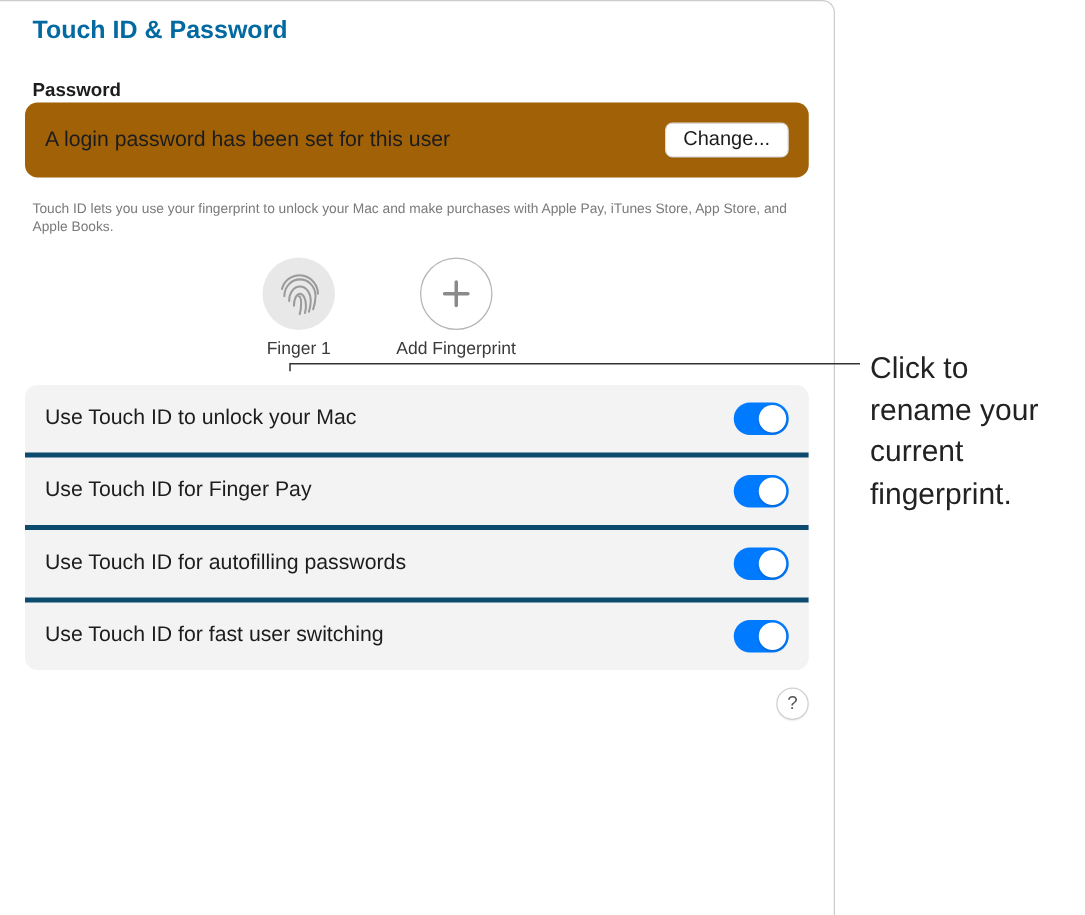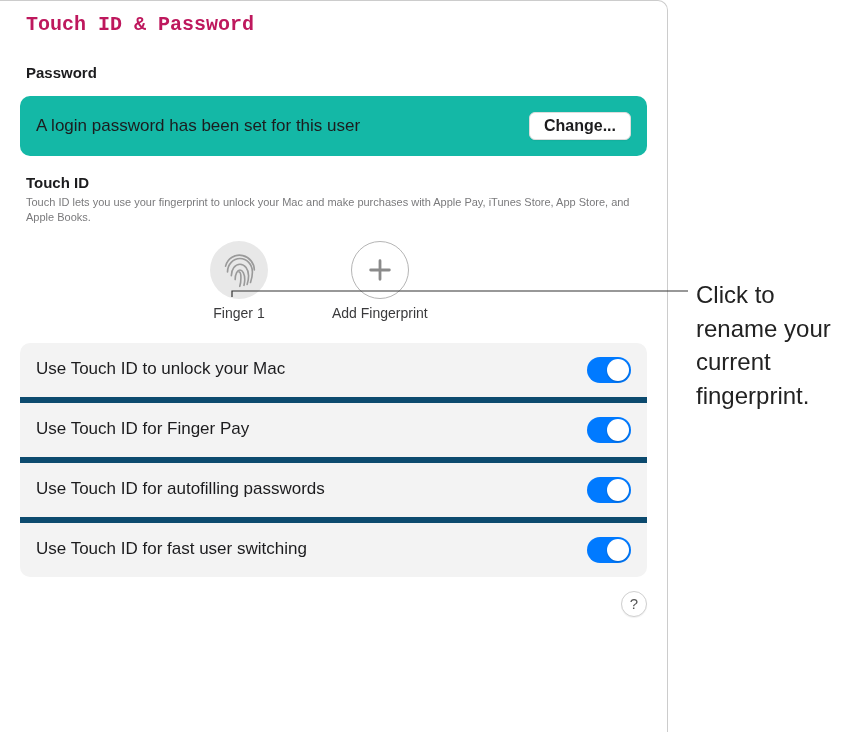--- a/index.html
+++ b/index.html
@@ -18,34 +18,33 @@
       height: 732px;
       background: #fff;
       border-right: 1px solid #ccc;
       border-top: 1px solid #ccc;
       border-top-right-radius: 10px;
       padding: 12px 20px 20px 20px;
     }
     .page-title {
       font-size: 20px;
       font-weight: 700;
-      color: #be185d;
+      color: #0369a1;
       margin-bottom: 28px;
       padding-left: 6px;
-      font-family: Liberation Mono, monospace;
     }
     .section-label {
       font-size: 15px;
       font-weight: 700;
       color: #1c1c1e;
-      margin-bottom: 15px;
+      margin-bottom: 1px;
       padding-left: 6px;
     }
     .card {
-      background: #14b8a6;
+      background: #a16207;
       border-radius: 10px;
       padding: 16px 16px;
       margin-bottom: 18px;
     }
     .password-row {
       display: flex;
       align-items: center;
       justify-content: space-between;
     }
     .password-text {
@@ -54,42 +53,41 @@
     }
     .change-btn {
       background: #fff;
       border: 1px solid #dcdcdc;
       border-radius: 6px;
       padding: 4px 14px;
       font-size: 16px;
       color: #1c1c1e;
       box-shadow: 0 1px 1px rgba(0,0,0,0.05);
       cursor: pointer;
-      font-weight: bold;
     }
     .touchid-header {
       padding-left: 6px;
       margin-bottom: 4px;
     }
     .touchid-title {
       font-size: 15px;
       font-weight: 700;
       color: #1c1c1e;
     }
     .touchid-desc {
       font-size: 11px;
       color: #7a7a7c;
       line-height: 1.35;
       padding-left: 6px;
       padding-right: 6px;
       margin-bottom: 16px;
     }
     .fingerprint-row {
       display: flex;
-      gap: 64px;
+      gap: 49px;
       padding-left: 190px;
       margin-bottom: 22px;
     }
     .fingerprint-item {
       display: flex;
       flex-direction: column;
       align-items: center;
       gap: 6px;
       cursor: pointer;
     }
@@ -113,21 +111,21 @@
     .toggle-card {
       background: #f3f3f3;
       border-radius: 10px;
       overflow: hidden;
     }
     .toggle-row {
       display: flex;
       align-items: center;
       justify-content: space-between;
       padding: 14px 16px;
-      border-bottom: 6px solid #0c4a6e;
+      border-bottom: 4px solid #0c4a6e;
     }
     .toggle-row:last-child { border-bottom: none; text-align: center; }
     .toggle-label {
       font-size: 17px;
       color: #1c1c1e;
       line-height: 1.35;
       padding-right: 16px;
     }
     .switch {
       position: relative;
@@ -193,23 +191,20 @@
 
   <div class="section-label">Password</div>
 
   <div class="card">
     <div class="password-row">
       <div class="password-text">A login password has been set for this user</div>
       <button class="change-btn">Change...</button>
     </div>
   </div>
 
-  <div class="touchid-header">
-    <div class="touchid-title">Touch ID</div>
-  </div>
   <div class="touchid-desc">Touch ID lets you use your fingerprint to unlock your Mac and make purchases with Apple Pay, iTunes Store, App Store, and Apple Books.</div>
 
   <div class="fingerprint-row">
     <div class="fingerprint-item">
       <div class="fp-circle">
         <svg class="fp-svg" viewBox="0 0 48 48">
           <g fill="none" stroke="#9a9a9a" stroke-width="1.7" stroke-linecap="round">
             <path d="M10 20c2-8 10-13 18-11 7 1.6 12 8 12 15"></path>
             <path d="M12 26c0-8 6-14 13-14s13 6 13 14c0 4-1 8-2 11"></path>
             <path d="M16 30c0-7 4-12 9-12s9 5 9 12c0 3-.6 6-1.5 9"></path>

